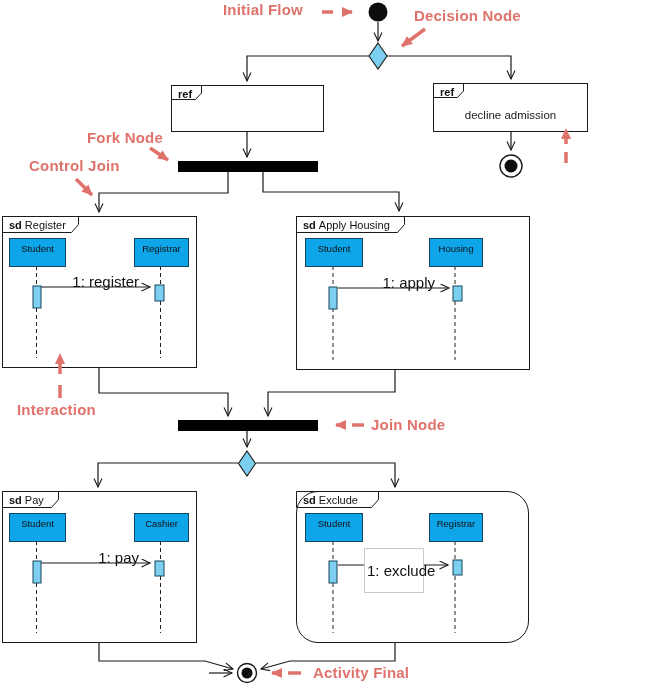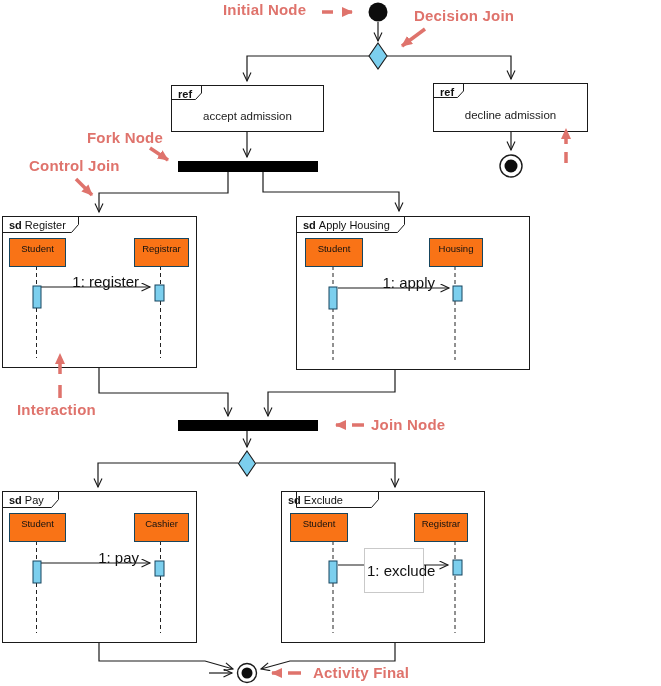--- a/index.html
+++ b/index.html
@@ -7,21 +7,21 @@
     position:relative;width:661px;height:686px;background:#ffffff;overflow:hidden;
     font-family:"Liberation Sans","DejaVu Sans",sans-serif;
   }
   .canvas svg{position:absolute;left:0;top:0;}
   .frame{position:absolute;border:1px solid #1a1a1a;background:transparent;box-sizing:border-box;}
   .tabtext{position:absolute;left:6px;top:2px;font-size:11px;color:#111;white-space:nowrap;}
   .tabtext b{font-weight:bold;}
   .tabtext .ttl{margin-left:3px;}
   .ref-body{position:absolute;left:0;right:0;top:14px;bottom:0;display:flex;align-items:center;justify-content:center;
     font-size:11.5px;color:#222;}
-  .ll-head{position:absolute;background:#f97316;border:1px solid #16455e;box-sizing:border-box;
+  .ll-head{position:absolute;background:#0ea5e9;border:1px solid #16455e;box-sizing:border-box;
     text-align:center;font-size:9.5px;color:#111;padding-top:4px;}
   .msg-label{position:absolute;text-align:right;font-size:15px;color:#111;white-space:nowrap;}
   .msg-label.boxed{background:#fff;border:1px solid #c9c9c9;padding:13px 2px;}
   .ann{position:absolute;font-size:15px;font-weight:bold;color:#DF736C;white-space:nowrap;letter-spacing:0.2px;}
   .annsvg{pointer-events:none;}
 </style>
 </head>
 <body>
 
 <div class="canvas">
@@ -99,21 +99,20 @@
       <path d="M433.5,83.5 H463.5 V91 L457.5,97.5 H433.5 Z"></path>
       <path d="M2.5,216.5 H78.5 V224.5 L71.5,232.5 H2.5 Z"></path>
       <path d="M296.5,216.5 H404.5 V224.5 L397.5,232.5 H296.5 Z"></path>
       <path d="M2.5,491.5 H58.5 V499.5 L51.5,507.5 H2.5 Z"></path>
       <path d="M296.5,491.5 H378.5 V499.5 L371.5,507.5 H296.5 Z"></path>
     </g>
   </svg>
 
   <div class="frame" style="left:171px;top:85px;width:153px;height:47px;">
     <div class="tabtext"><b>ref</b></div>
-    <div class="ref-body">accept admission</div>
   </div>
   <div class="frame" style="left:433px;top:83px;width:155px;height:49px;">
     <div class="tabtext"><b>ref</b></div>
     <div class="ref-body">decline admission</div>
   </div>
 
   <div class="frame" style="left:2px;top:216px;width:195px;height:152px;">
     <div class="tabtext"><b>sd</b><span class="ttl">Register</span></div>
     <div class="ll-head" style="left:6px;top:21px;width:57px;height:29px;"><span>Student</span></div>
     <div class="ll-head" style="left:131px;top:21px;width:55px;height:29px;"><span>Registrar</span></div>
@@ -124,21 +123,21 @@
     <div class="ll-head" style="left:8px;top:21px;width:58px;height:29px;"><span>Student</span></div>
     <div class="ll-head" style="left:132px;top:21px;width:54px;height:29px;"><span>Housing</span></div>
   </div>
 
   <div class="frame" style="left:2px;top:491px;width:195px;height:152px;padding-left:14px;">
     <div class="tabtext"><b>sd</b><span class="ttl">Pay</span></div>
     <div class="ll-head" style="left:6px;top:21px;width:57px;height:29px;"><span>Student</span></div>
     <div class="ll-head" style="left:131px;top:21px;width:55px;height:29px;"><span>Cashier</span></div>
   </div>
 
-  <div class="frame" style="left:281px;top:491px;width:204px;height:152px;">
+  <div class="frame" style="left:296px;top:491px;width:233px;height:152px;border-radius:22px;">
     <div class="tabtext"><b>sd</b><span class="ttl">Exclude</span></div>
     <div class="ll-head" style="left:8px;top:21px;width:58px;height:29px;"><span>Student</span></div>
     <div class="ll-head" style="left:132px;top:21px;width:54px;height:29px;"><span>Registrar</span></div>
   </div>
 
   <div class="msg-label" style="left:55px;top:273px;width:84px;">1: register</div>
   <div class="msg-label" style="left:351px;top:274px;width:84px;">1: apply</div>
   <div class="msg-label" style="left:55px;top:549px;width:84px;">1: pay</div>
   <div class="msg-label boxed" style="left:364px;top:548px;width:54px;">1: exclude</div>
 
@@ -153,21 +152,21 @@
       <path d="M425,29 L402,46" marker-end="url(#mS)"></path>
       <path d="M150,148 L168,160" marker-end="url(#mS)"></path>
       <path d="M76,179 L92,195" marker-end="url(#mS)"></path>
       <path d="M566,163 V129" stroke-dasharray="11,8" marker-end="url(#mS)"></path>
       <path d="M60,398 V354" stroke-dasharray="13,11" marker-end="url(#mS)"></path>
       <path d="M364,425 H336" stroke-dasharray="12,10" marker-end="url(#mS)"></path>
       <path d="M301,673 H272" stroke-dasharray="13,10" marker-end="url(#mS)"></path>
     </g>
   </svg>
 
-  <div class="ann" style="left:223px;top:1px;">Initial Node</div>
-  <div class="ann" style="left:414px;top:7px;">Decision Join</div>
+  <div class="ann" style="left:223px;top:1px;">Initial Flow</div>
+  <div class="ann" style="left:414px;top:7px;">Decision Node</div>
   <div class="ann" style="left:87px;top:129px;">Fork Node</div>
   <div class="ann" style="left:29px;top:157px;">Control Join</div>
   <div class="ann" style="left:17px;top:401px;">Interaction</div>
   <div class="ann" style="left:371px;top:416px;">Join Node</div>
   <div class="ann" style="left:313px;top:664px;">Activity Final</div>
 
 </div>
 
 </body></html>

